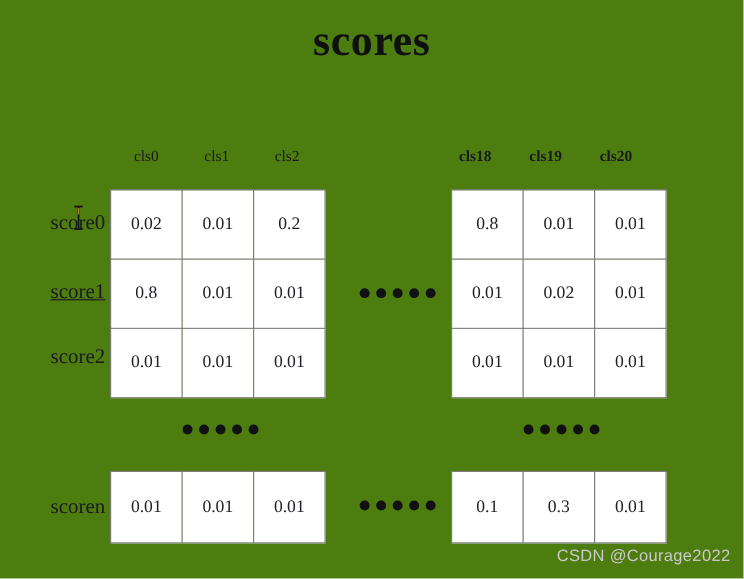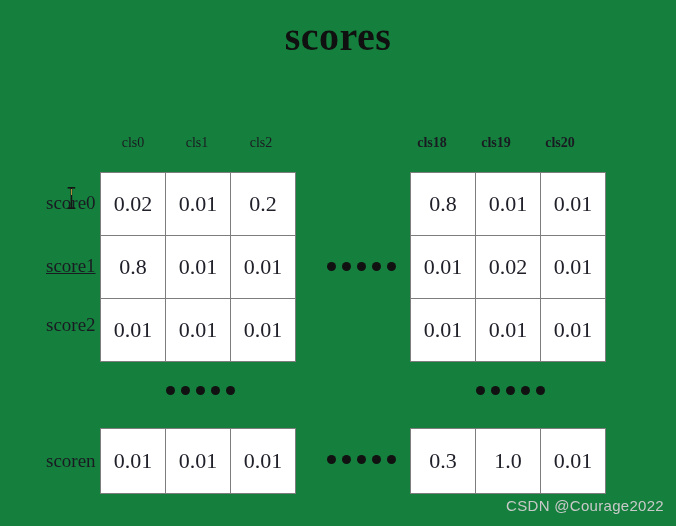--- a/index.html
+++ b/index.html
@@ -4,21 +4,21 @@
 <style>
   html, body {
     margin: 0;
     padding: 0;
     background: #ffffff;
   }
   #page {
     position: relative;
     width: 676px;
     height: 526px;
-    background: #15803d;
+    background: #4d7c0f;
     overflow: hidden;
     font-family: "Liberation Serif", "DejaVu Serif", serif;
   }
 
   
   #title {
     position: absolute;
     left: 0;
     top: 14px;
     width: 676px;
@@ -70,21 +70,21 @@
     border-collapse: collapse;
     table-layout: fixed;
   }
   .matrix td {
     width: 64px;
     height: 62px;
     border: 1px solid #7d7d7d;
     text-align: center;
     vertical-align: middle;
     font-family: "Liberation Serif", "DejaVu Serif", serif;
-    font-size: 22px;
+    font-size: 16px;
     color: #20202a;
     padding: 0;
     background: #ffffff;
   }
   .matrix.single-row td { height: 64px; }
 
   #matrix-top-left   { left: 100px; top: 172px; }
   #matrix-top-right  { left: 410px; top: 172px; }
   #matrix-bot-left   { left: 100px; top: 428px; }
   #matrix-bot-right  { left: 410px; top: 428px; }
@@ -200,22 +200,22 @@
         <td>0.01</td>
         <td>0.01</td>
         <td>0.01</td>
       </tr>
     </tbody>
   </table>
 
   <table class="matrix single-row" id="matrix-bot-right">
     <tbody>
       <tr>
+        <td>0.1</td>
         <td>0.3</td>
-        <td>1.0</td>
         <td>0.01</td>
       </tr>
     </tbody>
   </table>
 
   <div class="ellipsis" id="ellipsis-mid-top">
     <span class="dot"></span>
     <span class="dot"></span>
     <span class="dot"></span>
     <span class="dot"></span>

